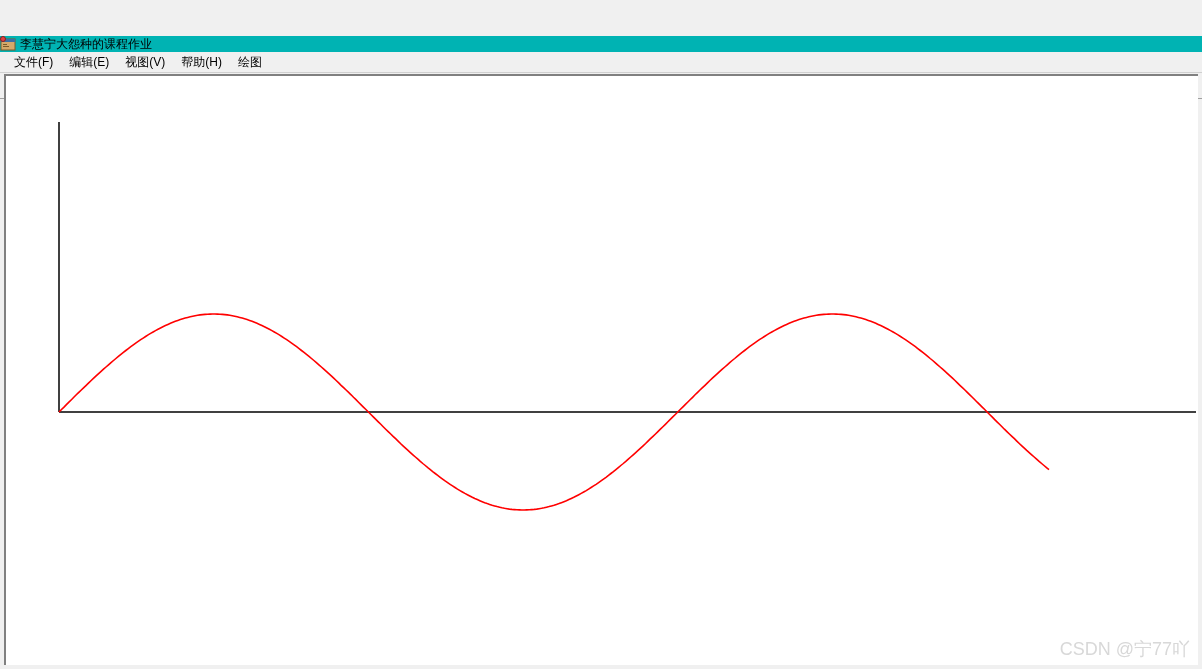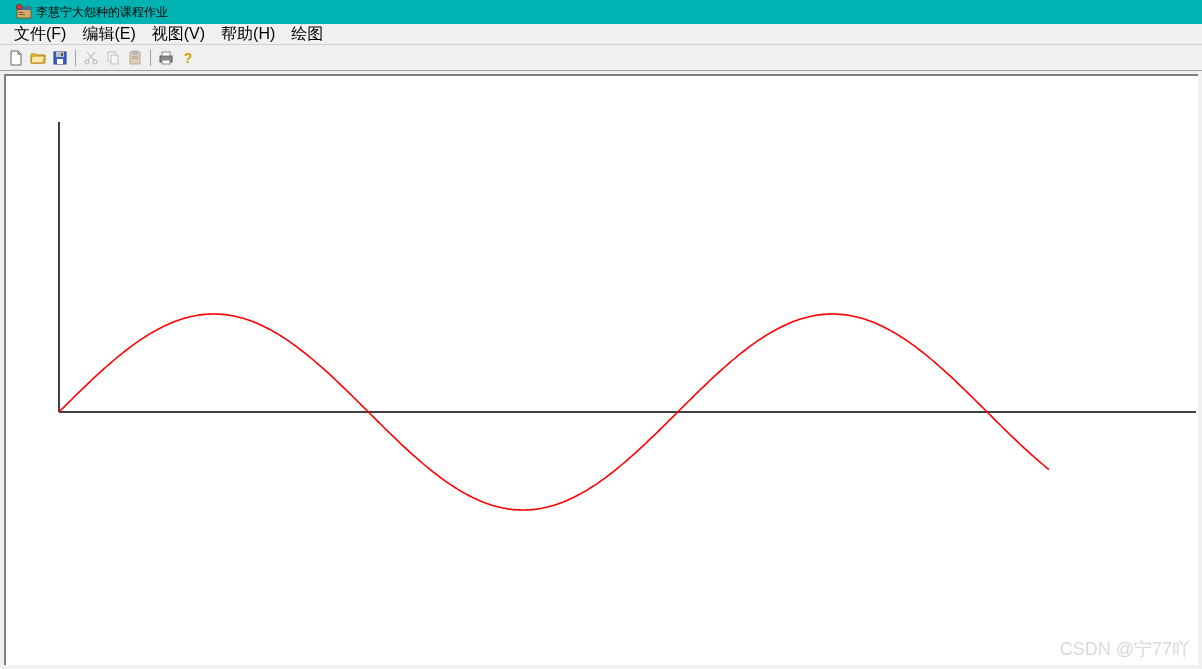--- a/index.html
+++ b/index.html
@@ -6,25 +6,26 @@
     body {
       width: 1202px;
       height: 669px;
       font-family: "Microsoft YaHei", "SimSun", sans-serif;
       font-size: 12px;
       background: #f0f0f0;
       overflow: hidden;
       position: relative;
     }
     .titlebar {
-      height: 24px;
+      height: 16px;
       background: #00b3b3;
       display: flex;
       align-items: center;
-      padding-left: 16px;
+      padding-left: 0;
+      margin-top: 36px;
     }
     .titlebar-icon {
       width: 16px;
       height: 16px;
       margin-right: 4px;
       display: inline-flex;
       align-items: center;
       justify-content: center;
     }
     .titlebar-text {
@@ -34,21 +35,21 @@
     .menubar {
       height: 21px;
       background: #f0f0f0;
       display: flex;
       align-items: center;
       padding-left: 6px;
       border-bottom: 1px solid #d0d0d0;
     }
     .menu-item {
       padding: 2px 8px;
-      font-size: 16px;
+      font-size: 12px;
       cursor: default;
     }
     .toolbar {
       height: 26px;
       background: #f0f0f0;
       display: flex;
       align-items: center;
       padding-left: 6px;
       border-bottom: 1px solid #a0a0a0;
       gap: 2px;

